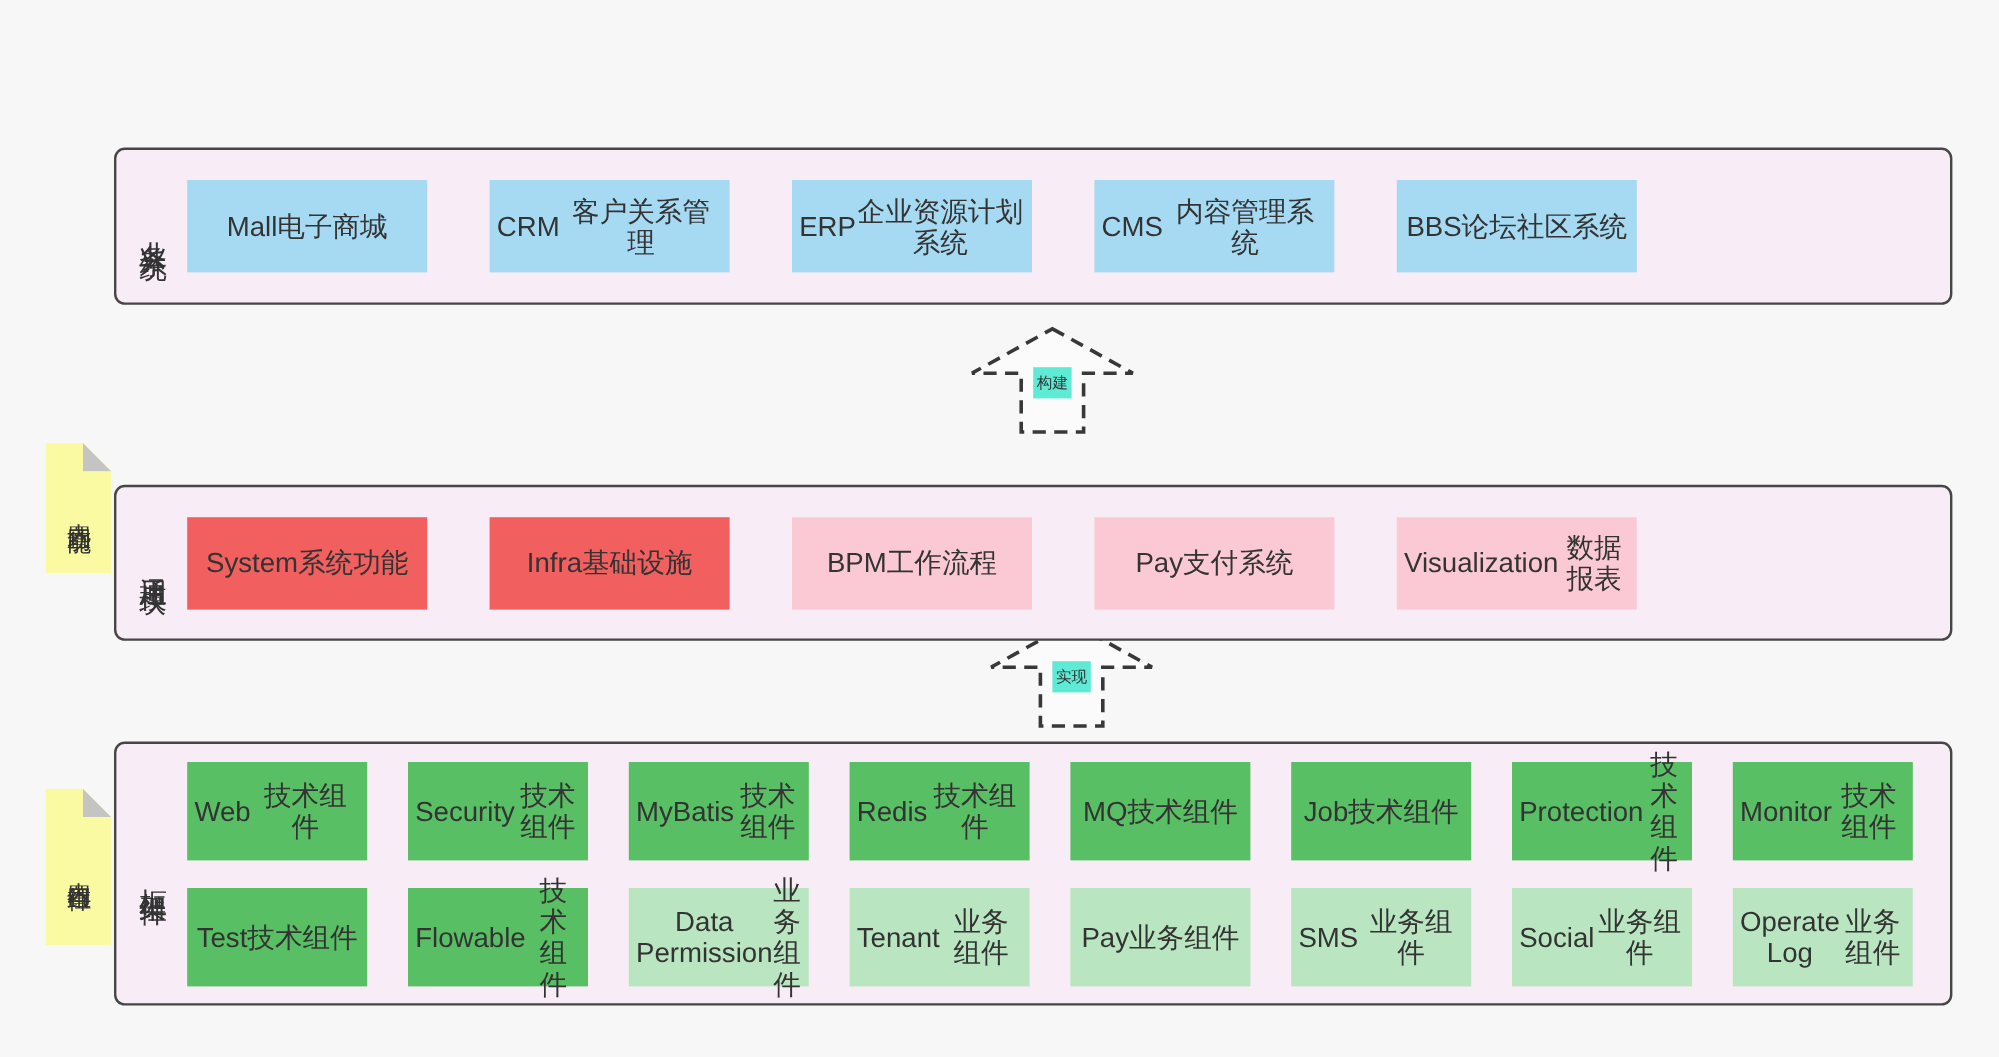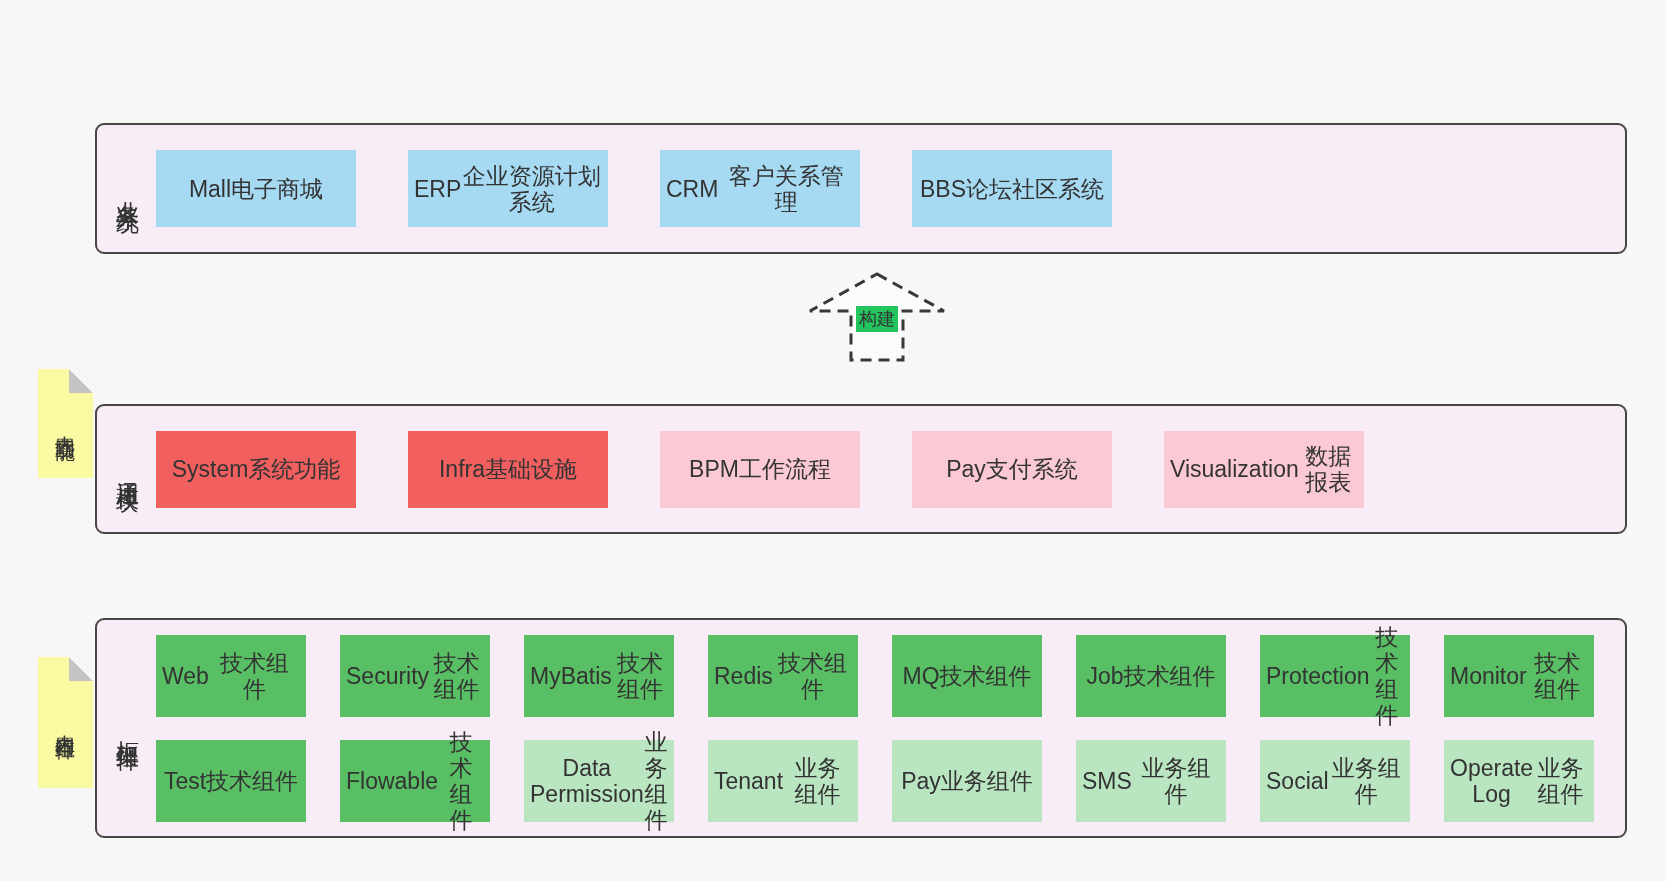--- a/index.html
+++ b/index.html
@@ -76,23 +76,23 @@
     fill:#fbfbfb;
     stroke:var(--c-dash,#383838);
     stroke-width:3;
     stroke-dasharray:11 7;
     stroke-linejoin:miter;
   }
   .arrow .alabel{
     position:absolute;
     left:50%;top:35px;
     transform:translateX(-50%);
-    background:#22c55e;
+    background:#5eead4;
     padding:0 3px;
-    font-size:18px;
+    font-size:13px;
     line-height:26px;
     white-space:nowrap;
   }
 
   
   .note{
     position:absolute;
     left:38px;width:55px;
     background:var(--c-yellow,#fafaa2);
     clip-path:polygon(0 0,calc(100% - 24px) 0,100% 24px,100% 100%,0 100%);
@@ -132,26 +132,30 @@
   </div>
 
   <div class="band band-1">
     <div class="vlabel">业务系统</div>
     <div class="boxes">
         <div class="mbox blue">
           <div>Mall</div>
           <div>电子商城</div>
         </div>
         <div class="mbox blue">
+          <div>CRM</div>
+          <div>客户关系管理</div>
+        </div>
+        <div class="mbox blue">
           <div>ERP</div>
           <div>企业资源计划系统</div>
         </div>
         <div class="mbox blue">
-          <div>CRM</div>
-          <div>客户关系管理</div>
+          <div>CMS</div>
+          <div>内容管理系统</div>
         </div>
         <div class="mbox blue">
           <div>BBS</div>
           <div>论坛社区系统</div>
         </div>
       </div>
   </div>
 
   <div class="arrow arrow-1">
     <svg viewBox="0 0 140 92">
@@ -179,20 +183,26 @@
           <div>Pay</div>
           <div>支付系统</div>
         </div>
         <div class="mbox pink">
           <div>Visualization</div>
           <div>数据报表</div>
         </div>
       </div>
   </div>
 
+  <div class="arrow arrow-2">
+    <svg viewBox="0 0 140 92">
+      <path d="M70 3 L137 40 L96 40 L96 89 L44 89 L44 40 L3 40 Z"></path>
+    </svg>
+    <span class="alabel">实现</span>
+  </div>
 
   <div class="band band-3">
     <div class="vlabel">框架组件</div>
     <div class="boxes-grid">
         <div class="mbox green">
           <div>Web</div>
           <div>技术组件</div>
         </div>
         <div class="mbox green">
           <div>Security</div>

